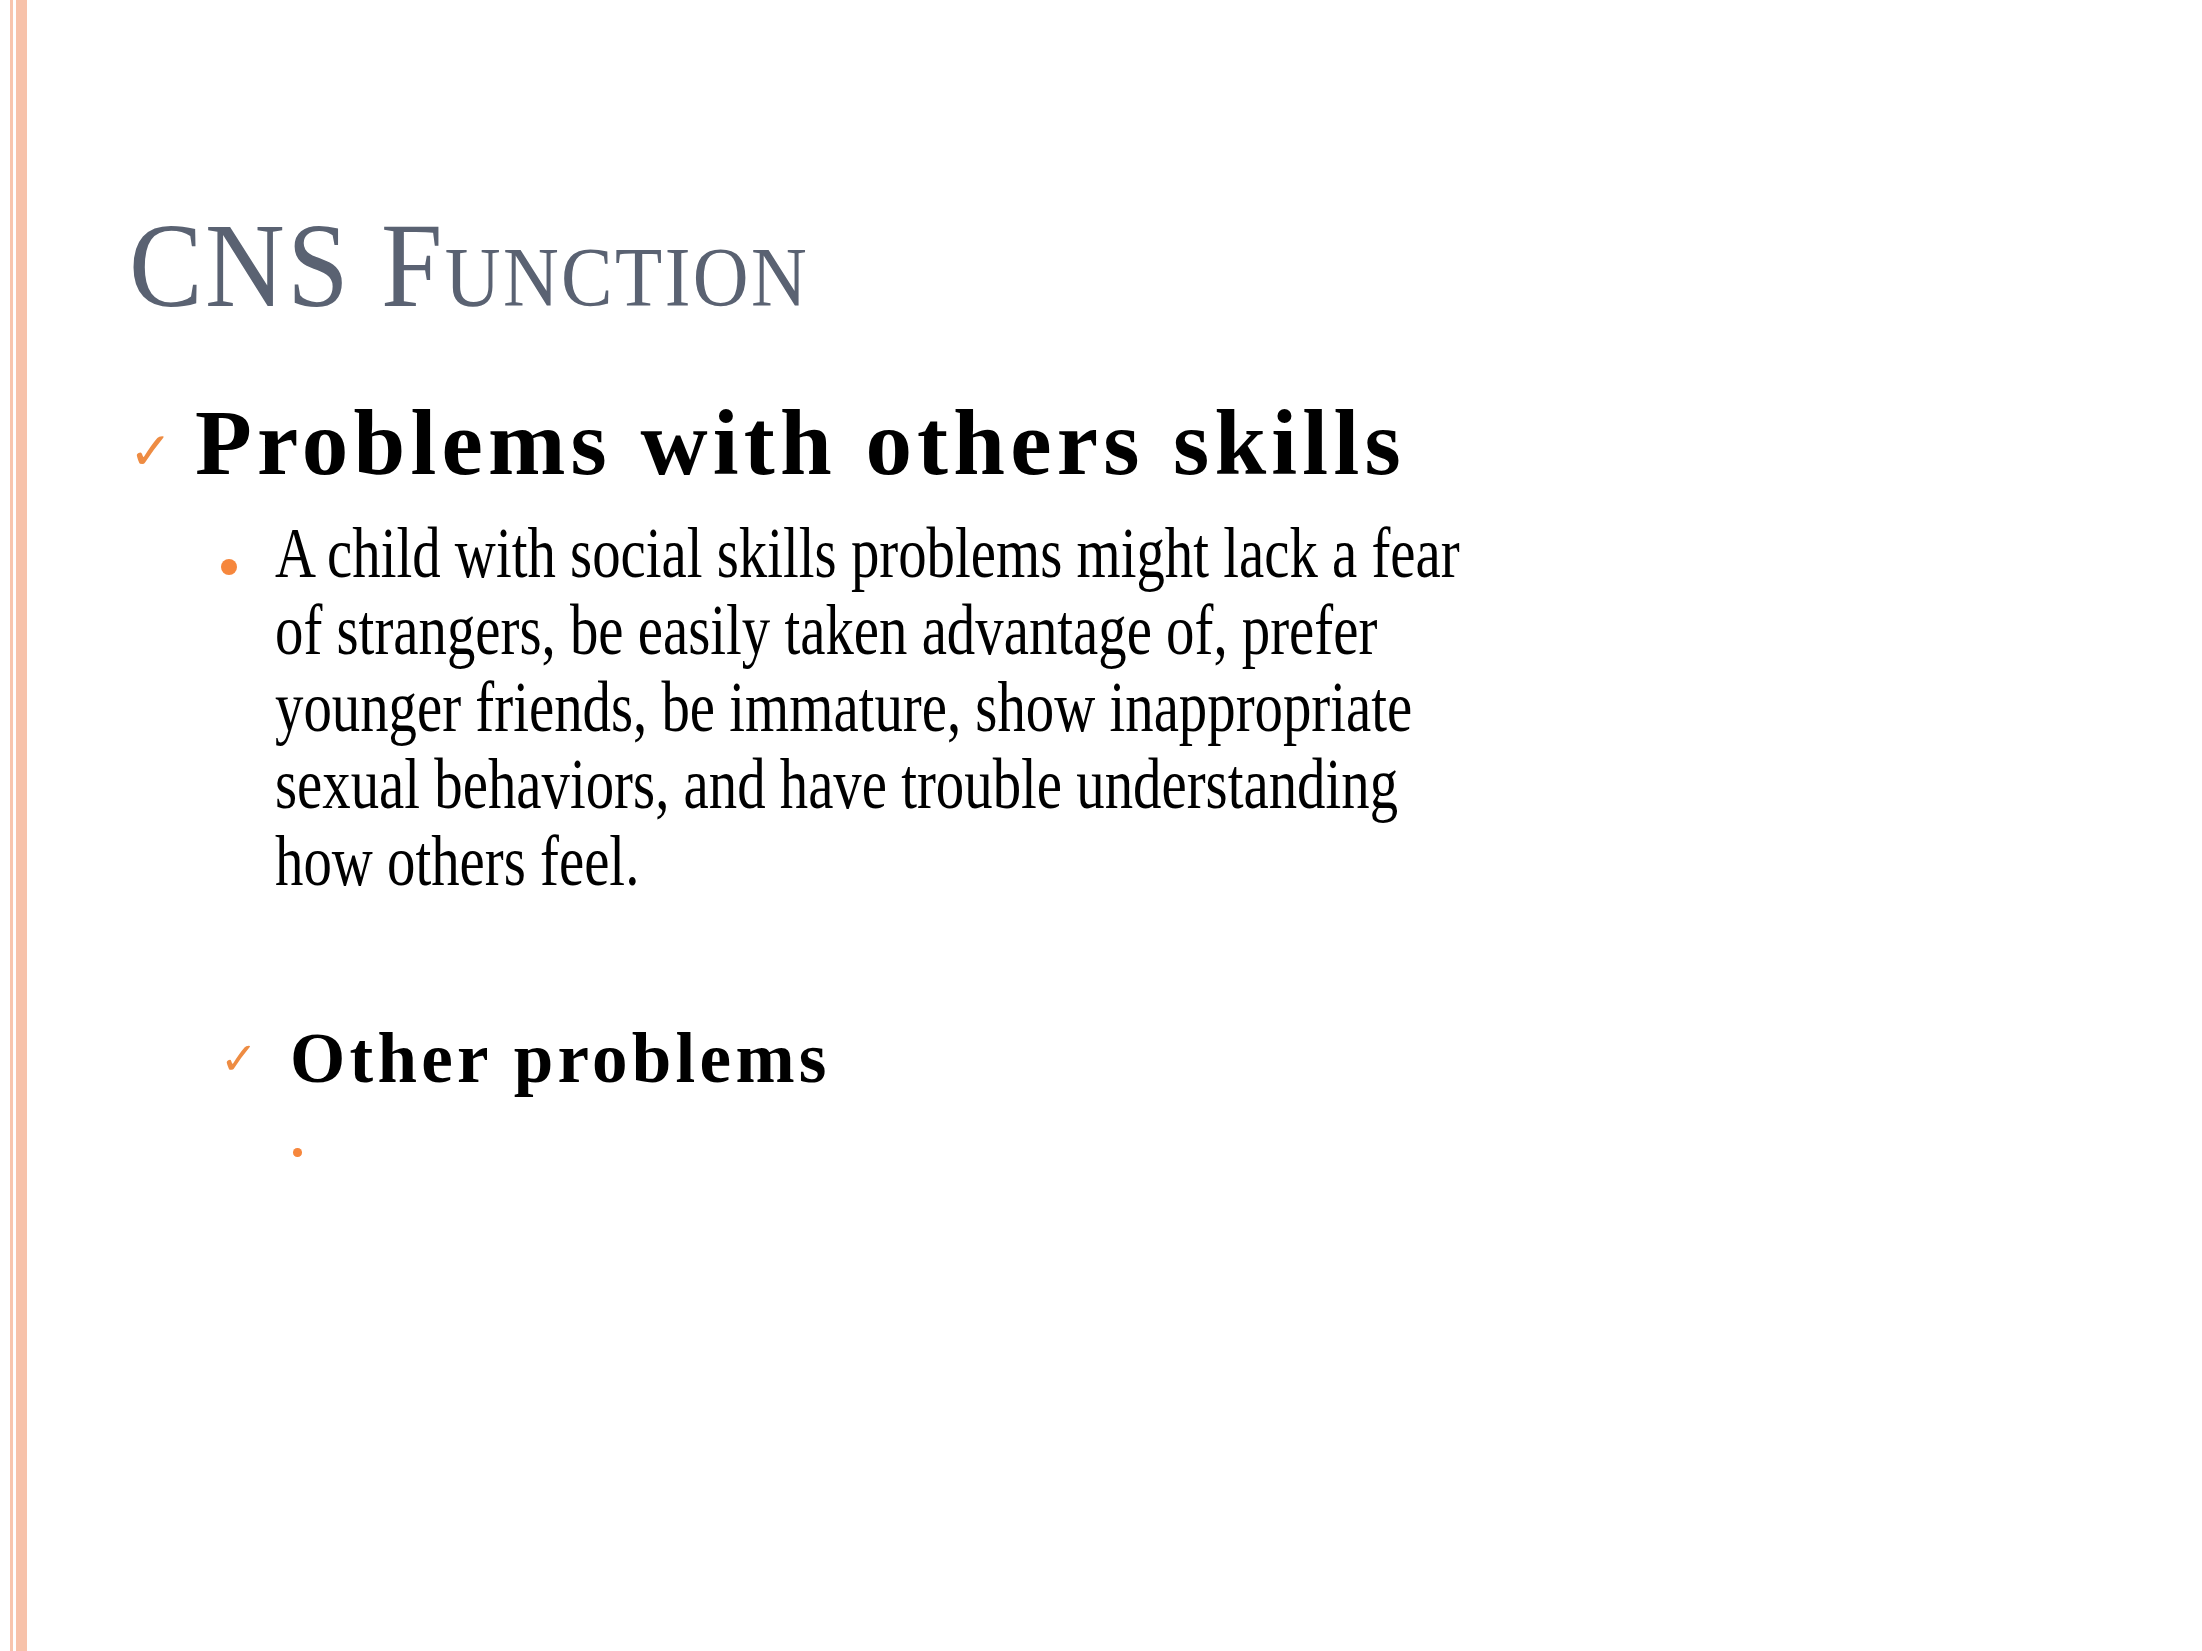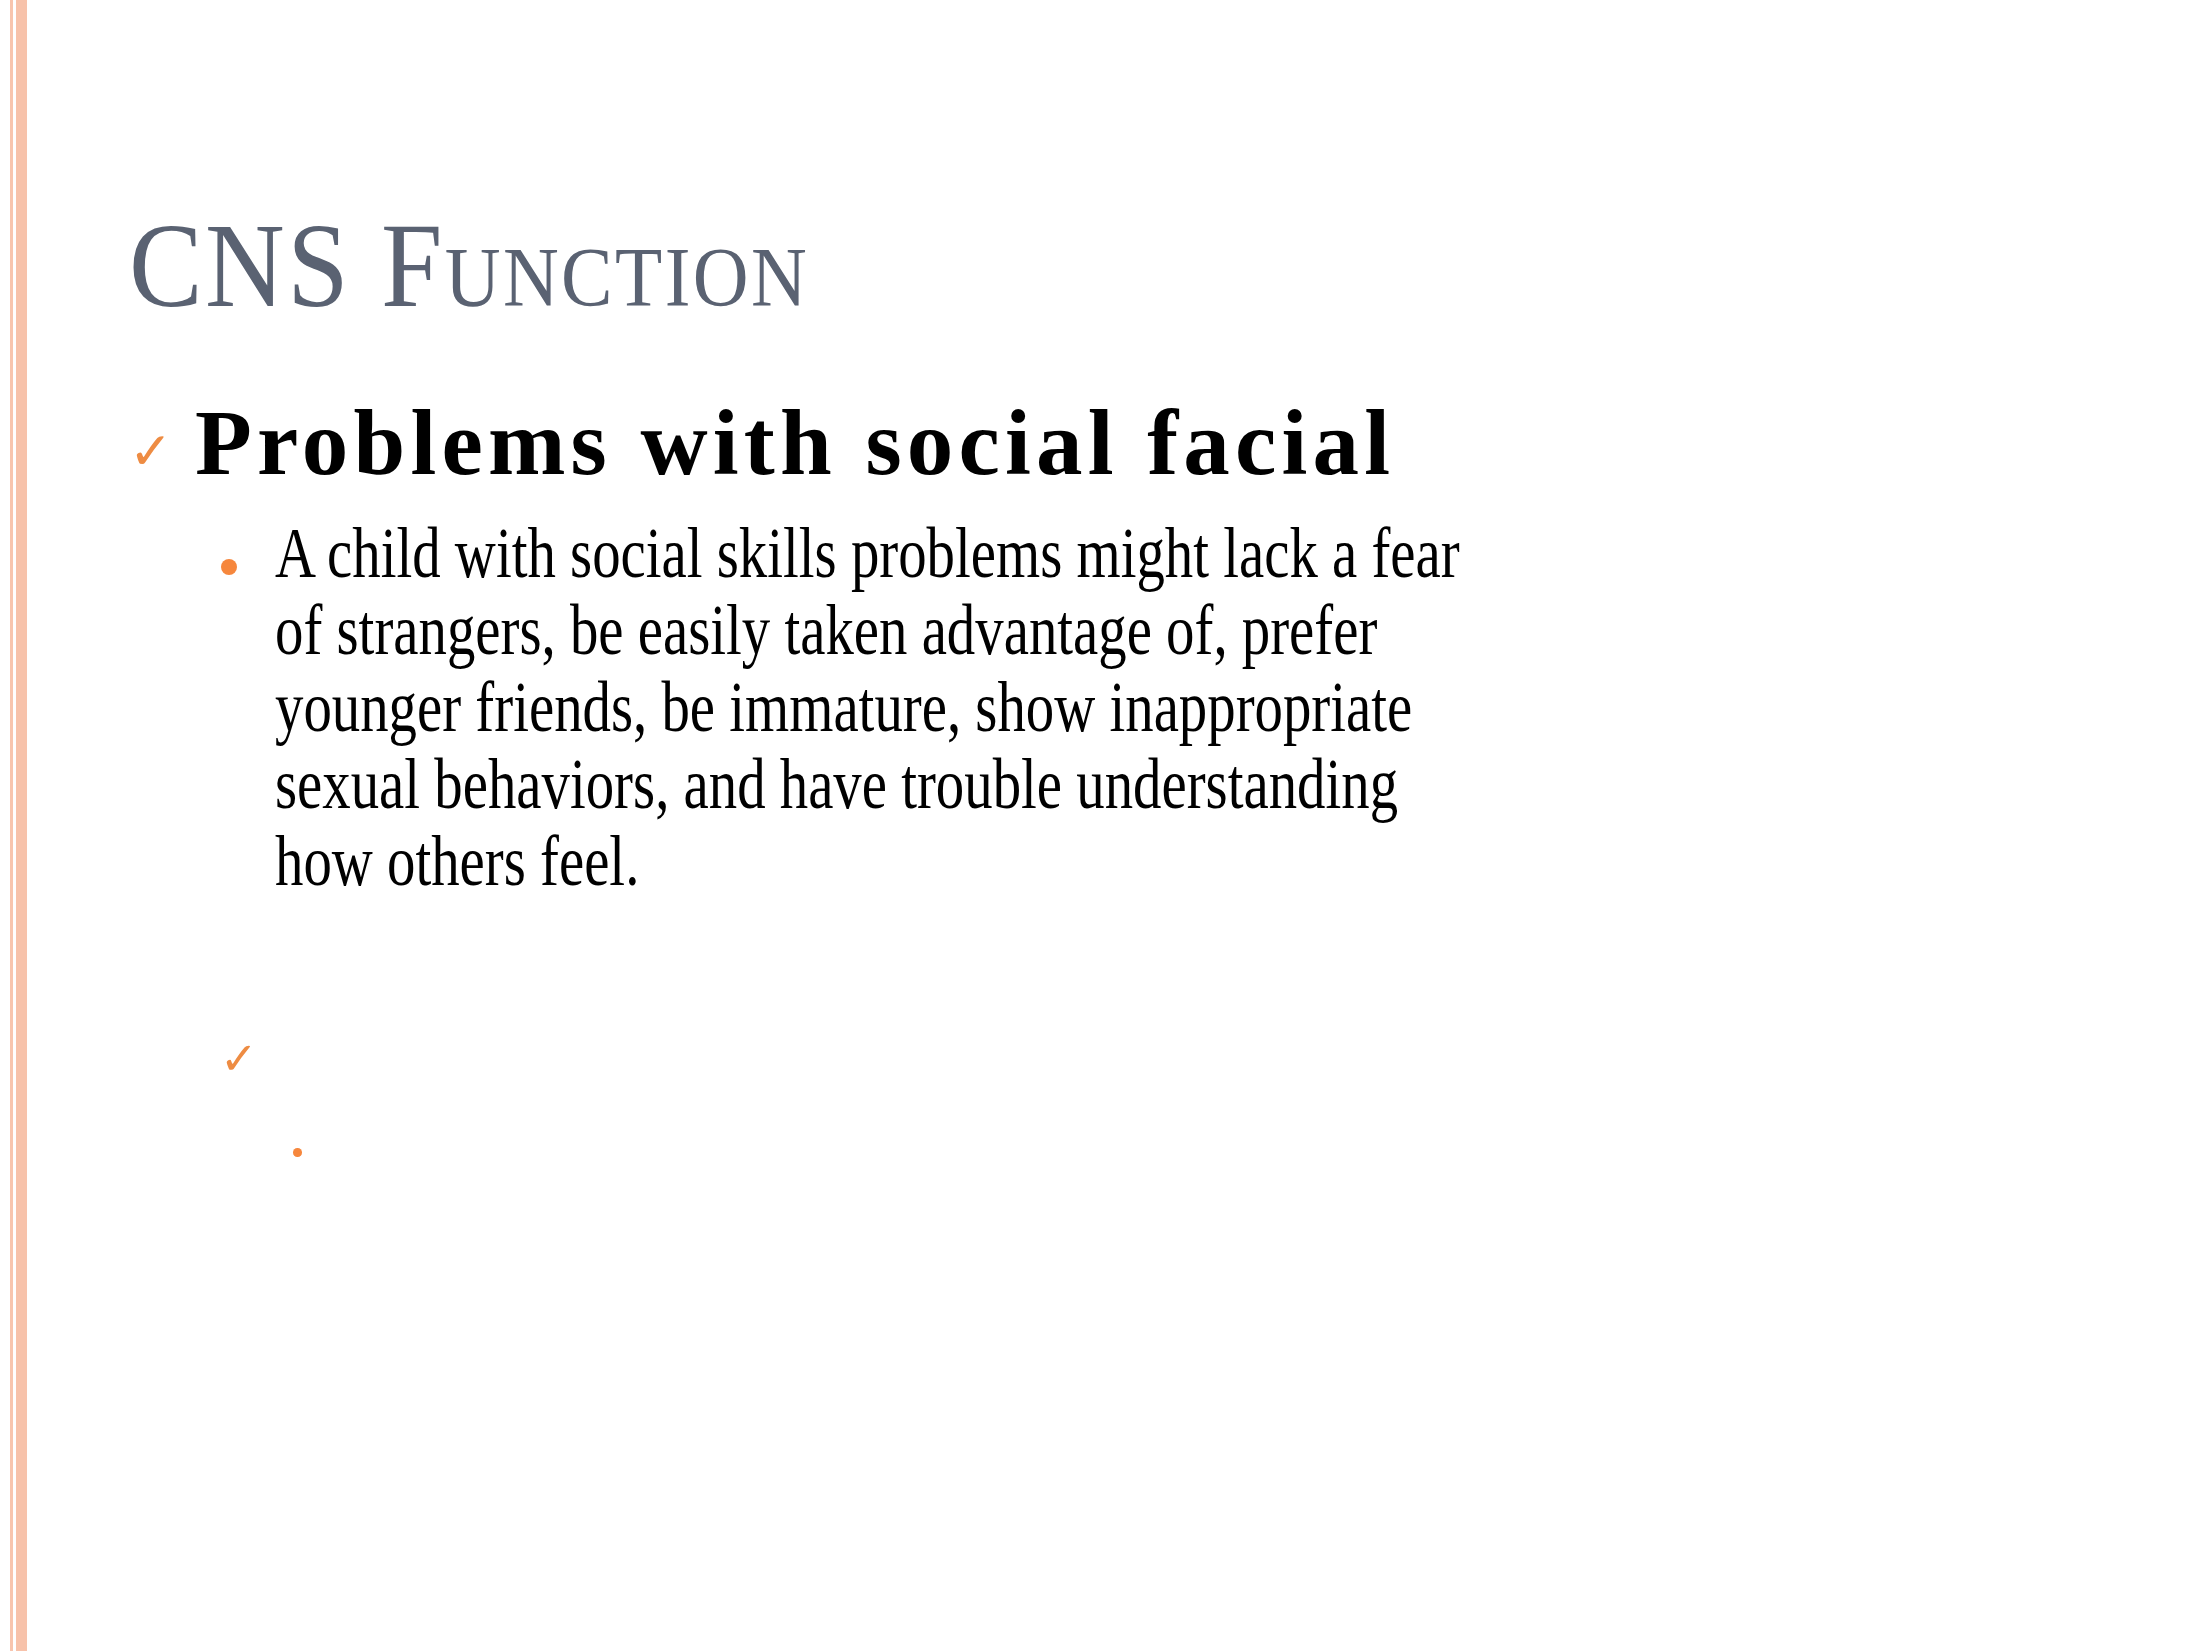--- a/index.html
+++ b/index.html
@@ -126,29 +126,30 @@
   <div class="stripe stripe-left-thin"></div>
   <div class="stripe stripe-left-wide"></div>
   <div class="stripe stripe-right-inner"></div>
   <div class="stripe band-right"></div>
   <div class="stripe band-dark-line"></div>
   <div class="stripe band-mid-stripe"></div>
 
   <div class="title">CNS Function</div>
 
   <span class="check check-1">✓</span>
-  <div class="heading1">Problems with social facial</div>
+  <div class="heading1">Problems with others skills</div>
 
   <span class="dot dot-1"></span>
   <div class="para1">A child with social skills problems might lack a fear
 of strangers, be easily taken advantage of, prefer
 younger friends, be immature, show inappropriate
 sexual behaviors, and have trouble understanding
 how others feel.</div>
 
   <span class="check check-2">✓</span>
+  <div class="heading2">Other problems</div>
 
   <span class="dot dot-2"></span>
 
   <div class="circle-ornament"></div>
 
 </div>
 
 
 </body></html>

